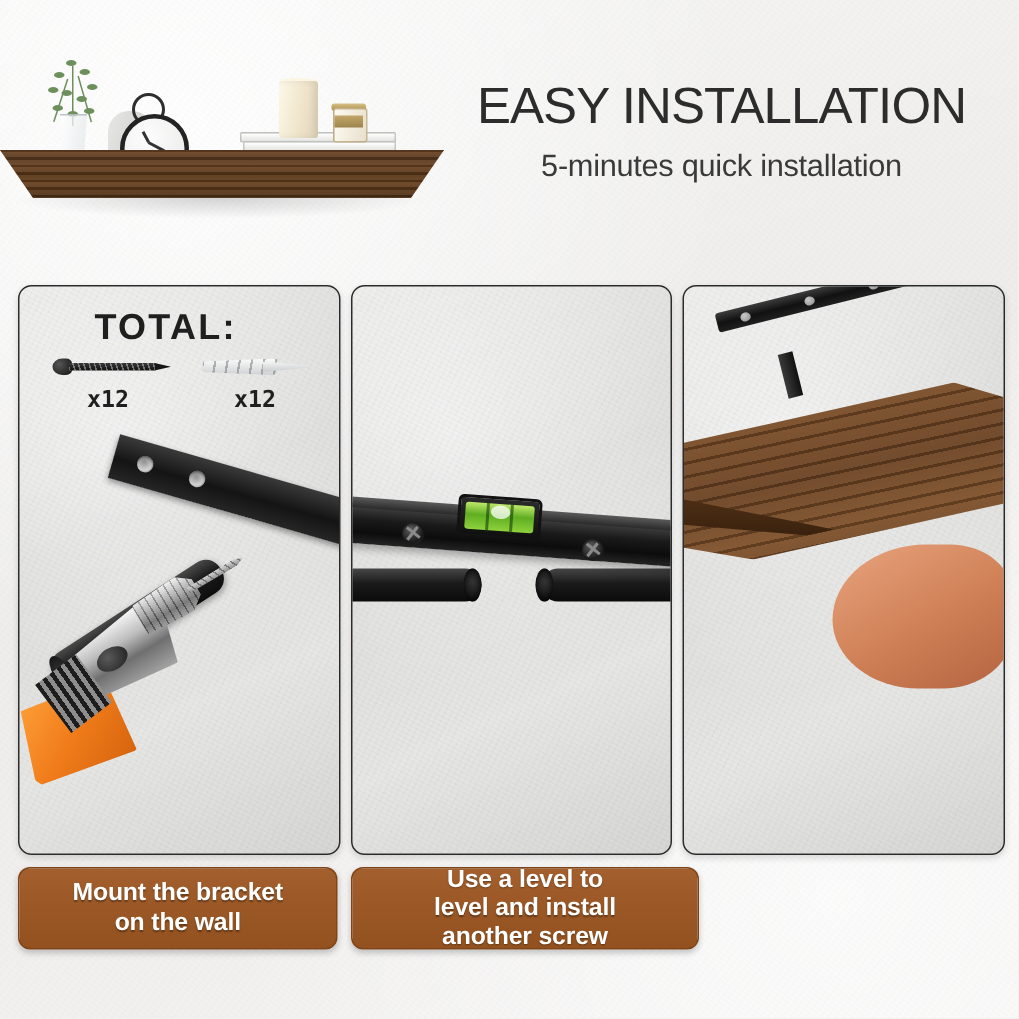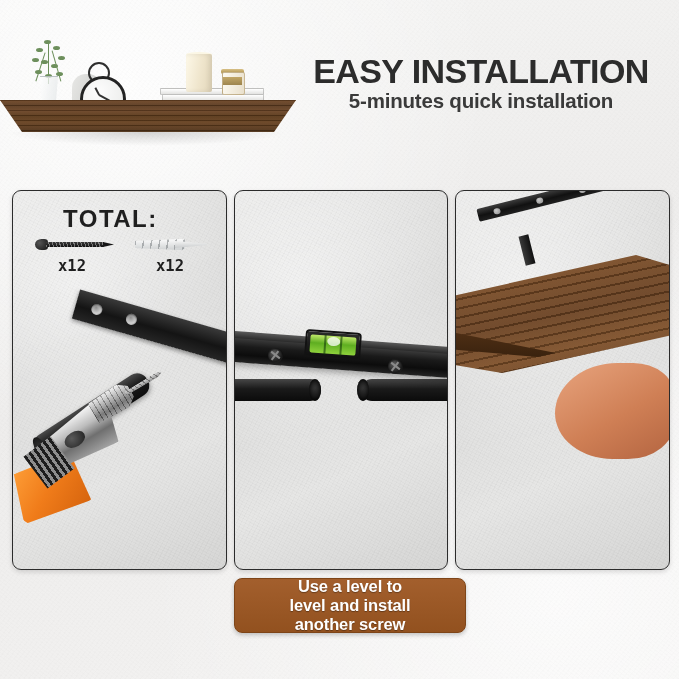--- a/index.html
+++ b/index.html
@@ -17,23 +17,23 @@
   }
   .grain{position:absolute;inset:0;pointer-events:none;opacity:.5;
     background-image:
       repeating-linear-gradient(37deg, rgba(0,0,0,.018) 0 1px, rgba(255,255,255,0) 1px 3px),
       repeating-linear-gradient(-52deg, rgba(0,0,0,.015) 0 1px, rgba(255,255,255,0) 1px 4px);
   }
 
   
   #hero{position:absolute;left:0;top:0;width:679px;height:178px;}
   .hero-text{position:absolute;left:286px;top:54px;width:390px;text-align:center;}
-  .hero-title{font-size:34px;font-weight:700;letter-spacing:-.6px;color:#2c2c2c;
+  .hero-title{font-size:34px;font-weight:400;letter-spacing:-.6px;color:#2c2c2c;
     line-height:1;white-space:nowrap;font-stretch:condensed;}
-  .hero-sub{margin-top:1px;font-size:20.5px;font-weight:700;color:#3a3a3a;
+  .hero-sub{margin-top:11px;font-size:20.5px;font-weight:400;color:#3a3a3a;
     letter-spacing:-.2px;white-space:nowrap;}
 
   
   #shelf-scene{position:absolute;left:0;top:24px;width:300px;height:130px;}
   .shelf-board{position:absolute;left:0;top:76px;width:296px;height:32px;
     background:linear-gradient(180deg,#6d4525 0%,#5b3a1f 18%,#6a4324 34%,#593818 52%,#66401f 70%,#4d3017 100%);
     clip-path:polygon(0 0, 296px 0, 274px 100%, 22px 100%);
     box-shadow:0 3px 6px rgba(0,0,0,.25);
   }
   .shelf-board:after{content:"";position:absolute;inset:0;
@@ -341,14 +341,15 @@
       <div class="r3hole" style="left:60px;"></div>
       <div class="r3hole" style="left:104px;"></div>
 
     </div>
     <div class="rod3"></div>
     <div class="hand"></div>
     <div class="shelf3"></div>
     <div class="shelf3-edge"></div>
   </div>
 
+  <div class="caption" id="cap1">Mount the bracket<br>on the wall</div>
   <div class="caption" id="cap2">Use a level to<br>level and install<br>another screw</div>
 </div>
 
 </body></html>

